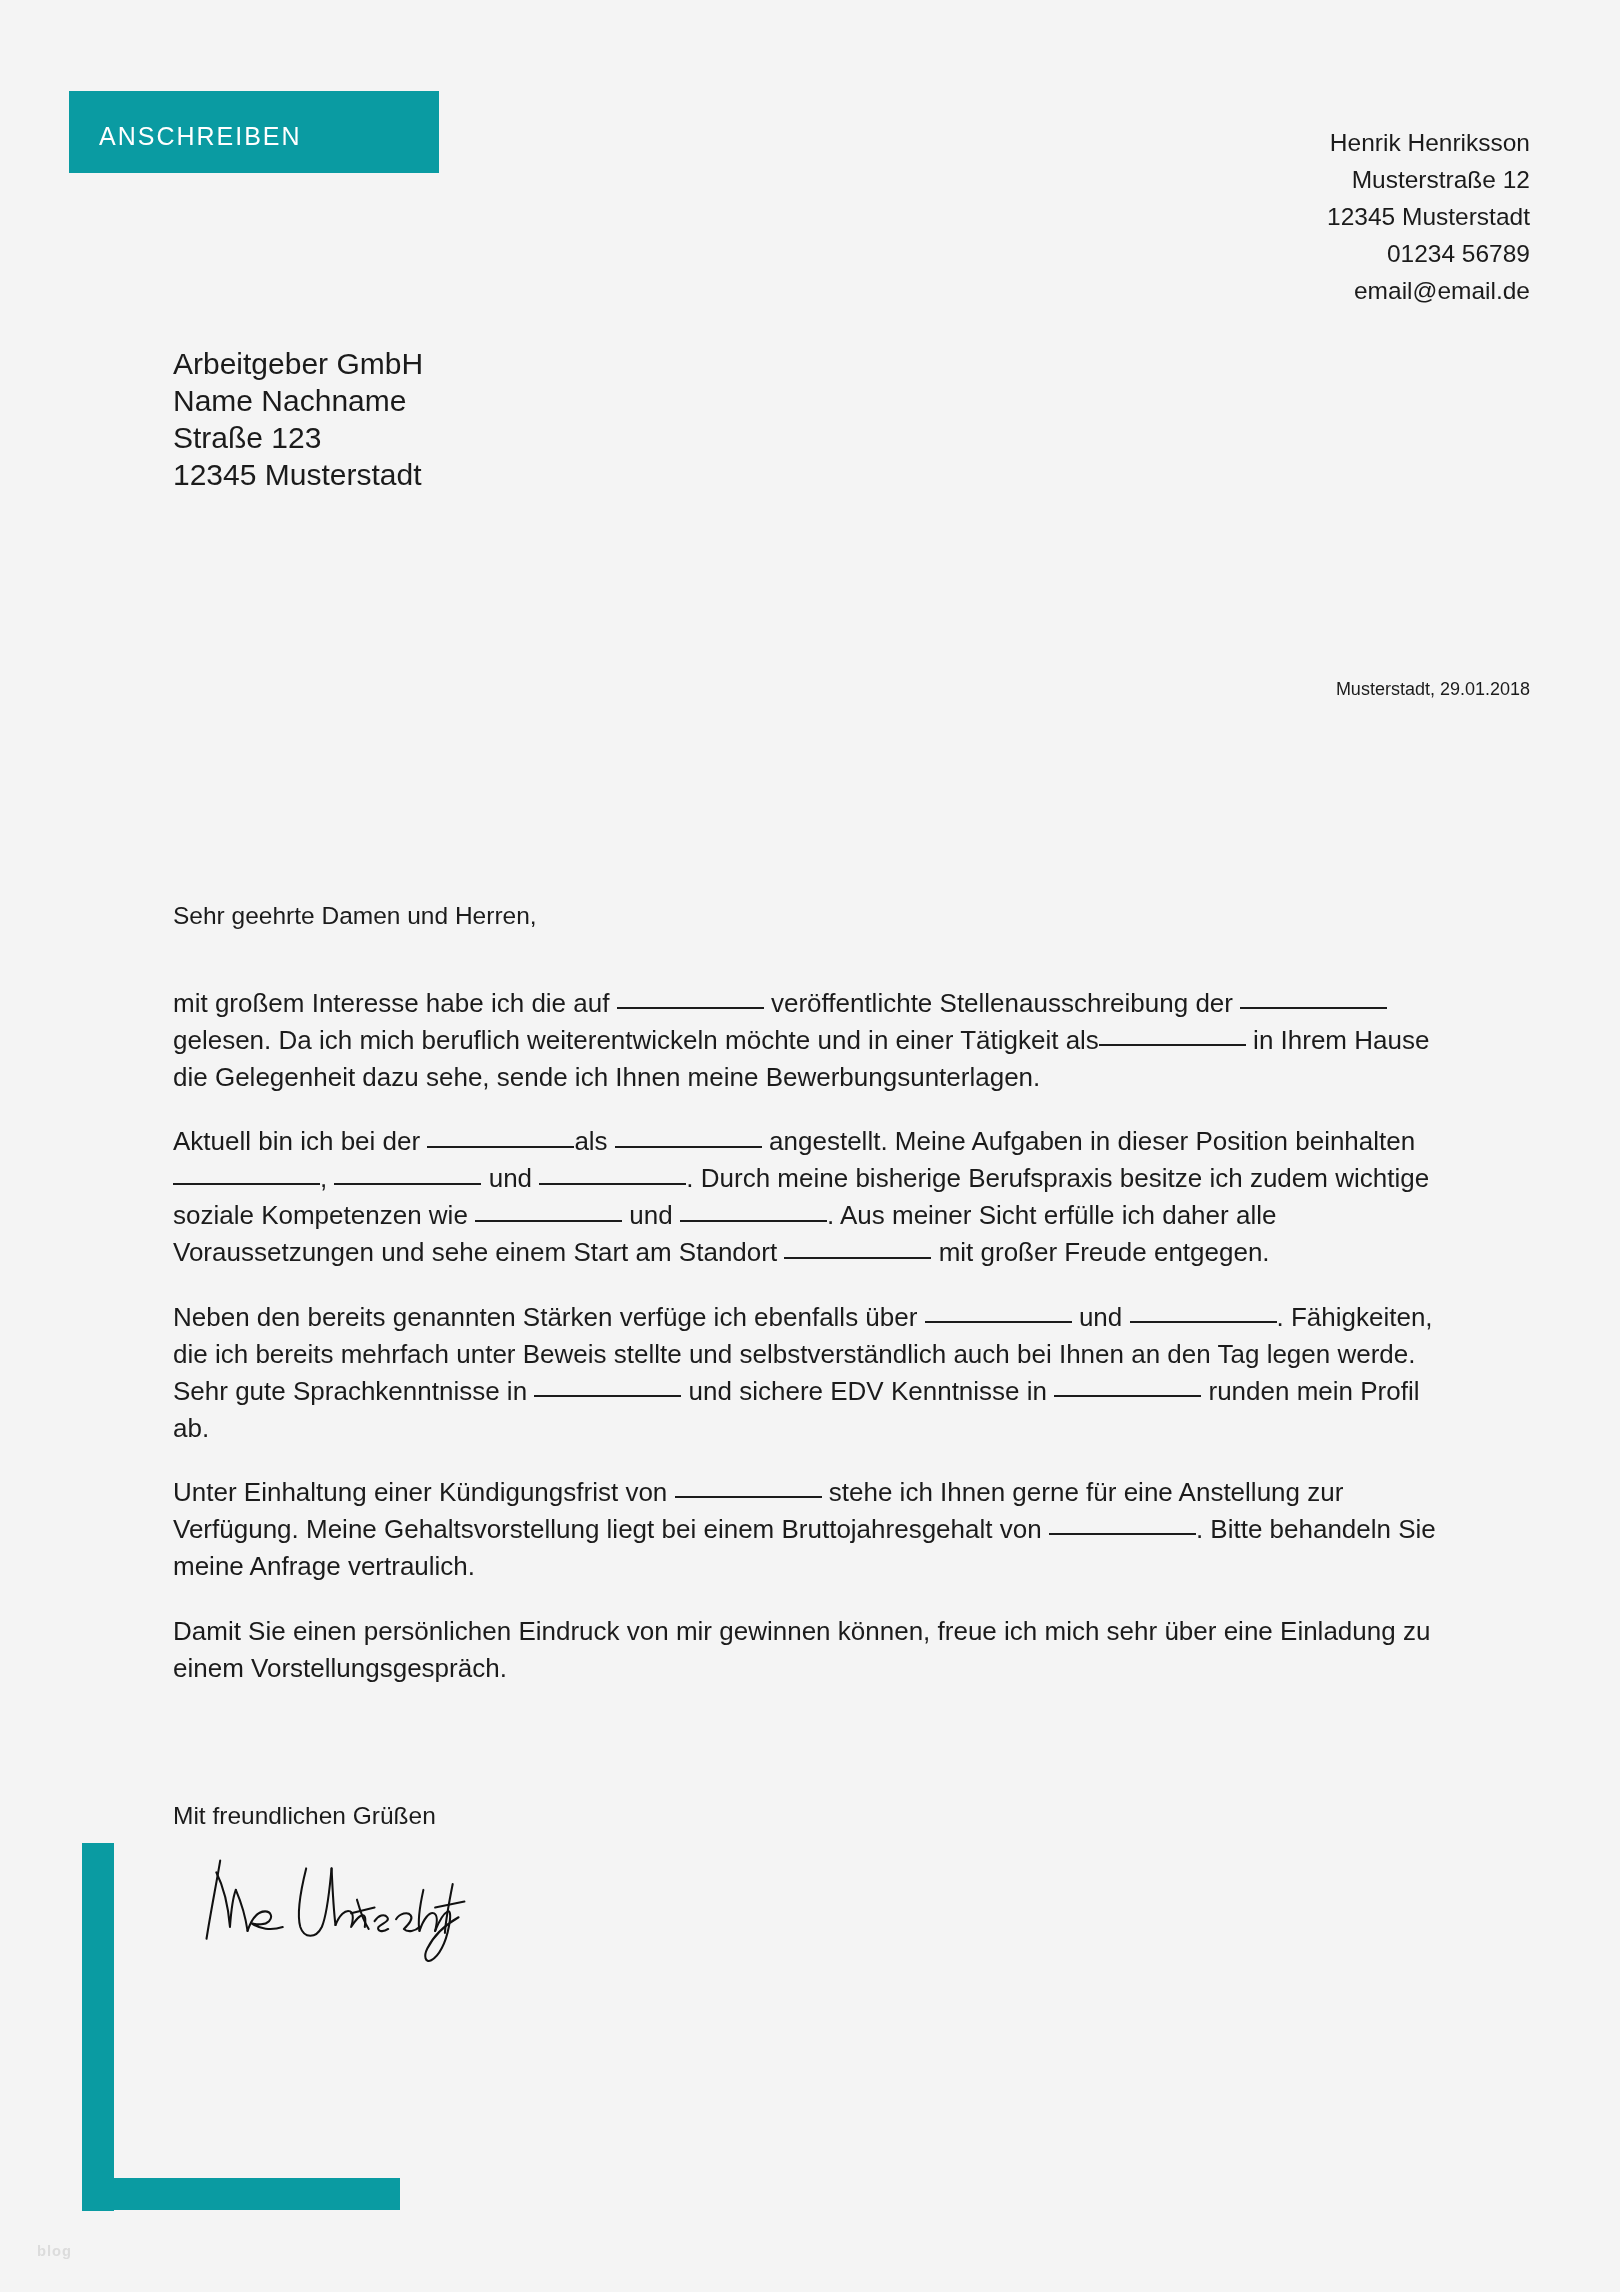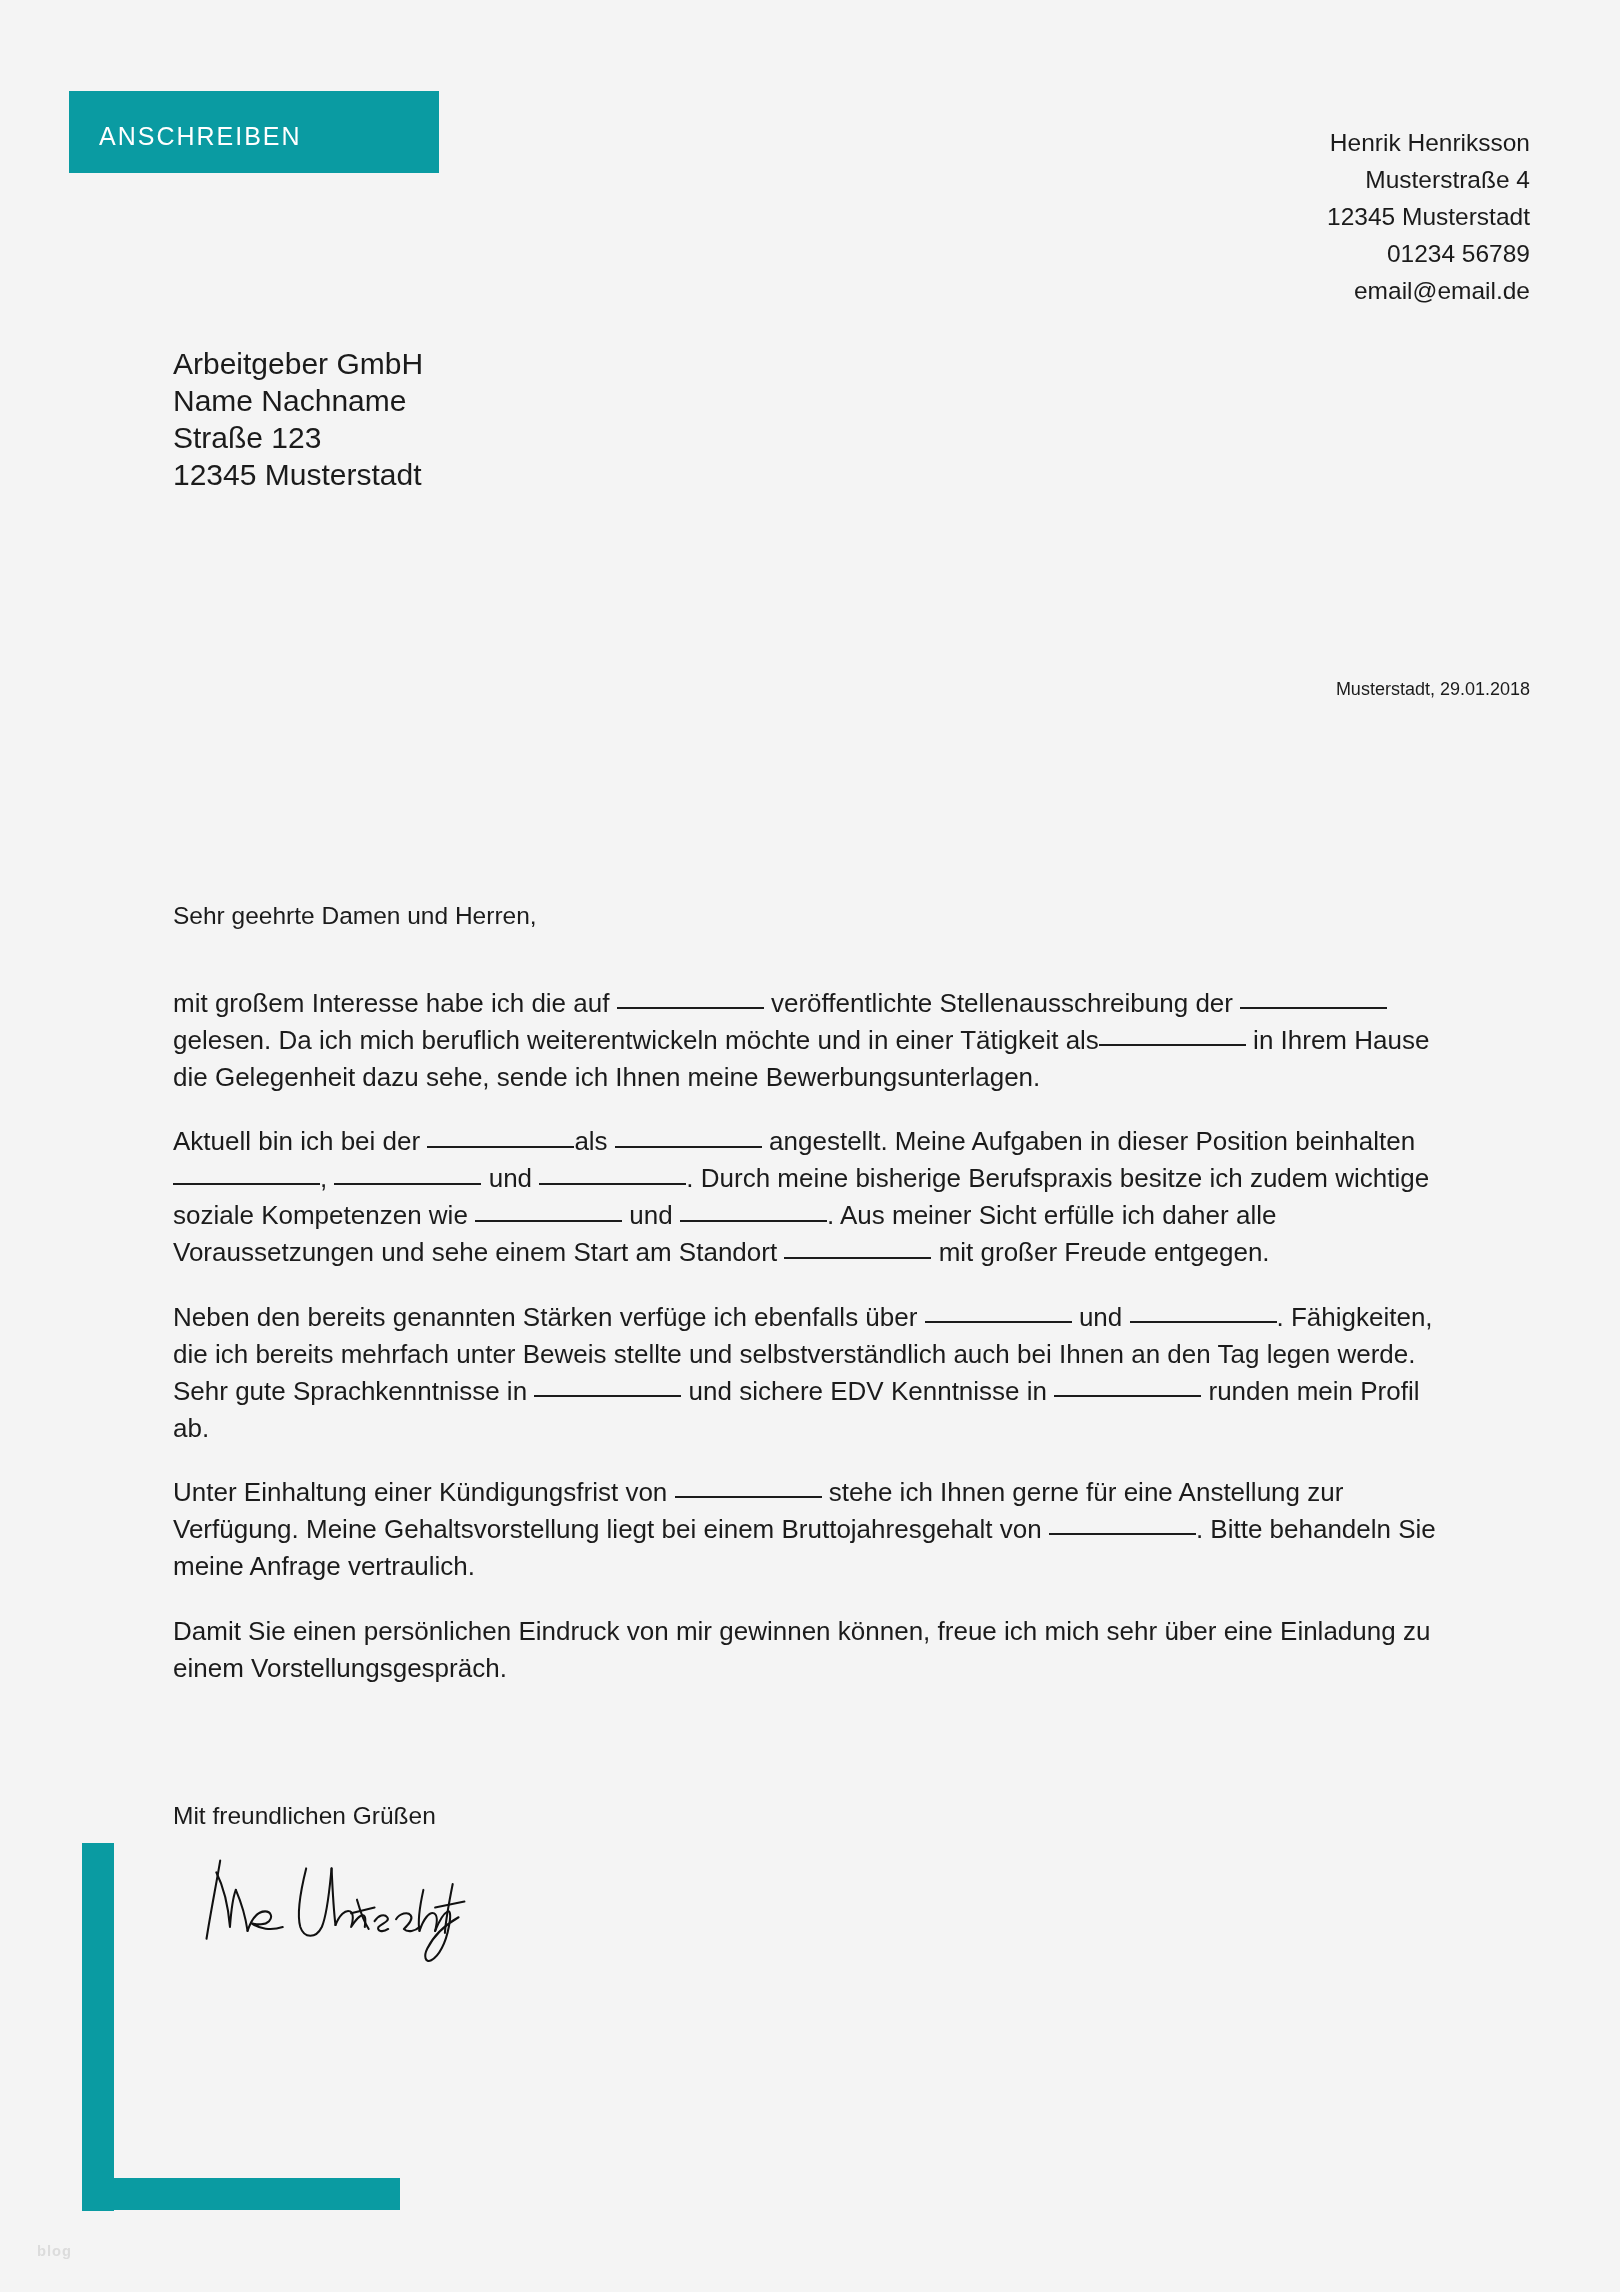--- a/index.html
+++ b/index.html
@@ -186,21 +186,21 @@
 <body>
 
 <div class="page">
 
   <div class="banner">
     <span class="banner-text">Anschreiben</span>
   </div>
 
   <div class="sender">
     <div>Henrik Henriksson</div>
-    <div>Musterstraße 4</div>
+    <div>Musterstraße 12</div>
     <div>12345 Musterstadt</div>
     <div>01234 56789</div>
     <div>email@email.de</div>
   </div>
 
   <div class="recipient">
     <div>Arbeitgeber GmbH</div>
     <div>Name Nachname</div>
     <div>Straße 123</div>
     <div>12345 Musterstadt</div>

